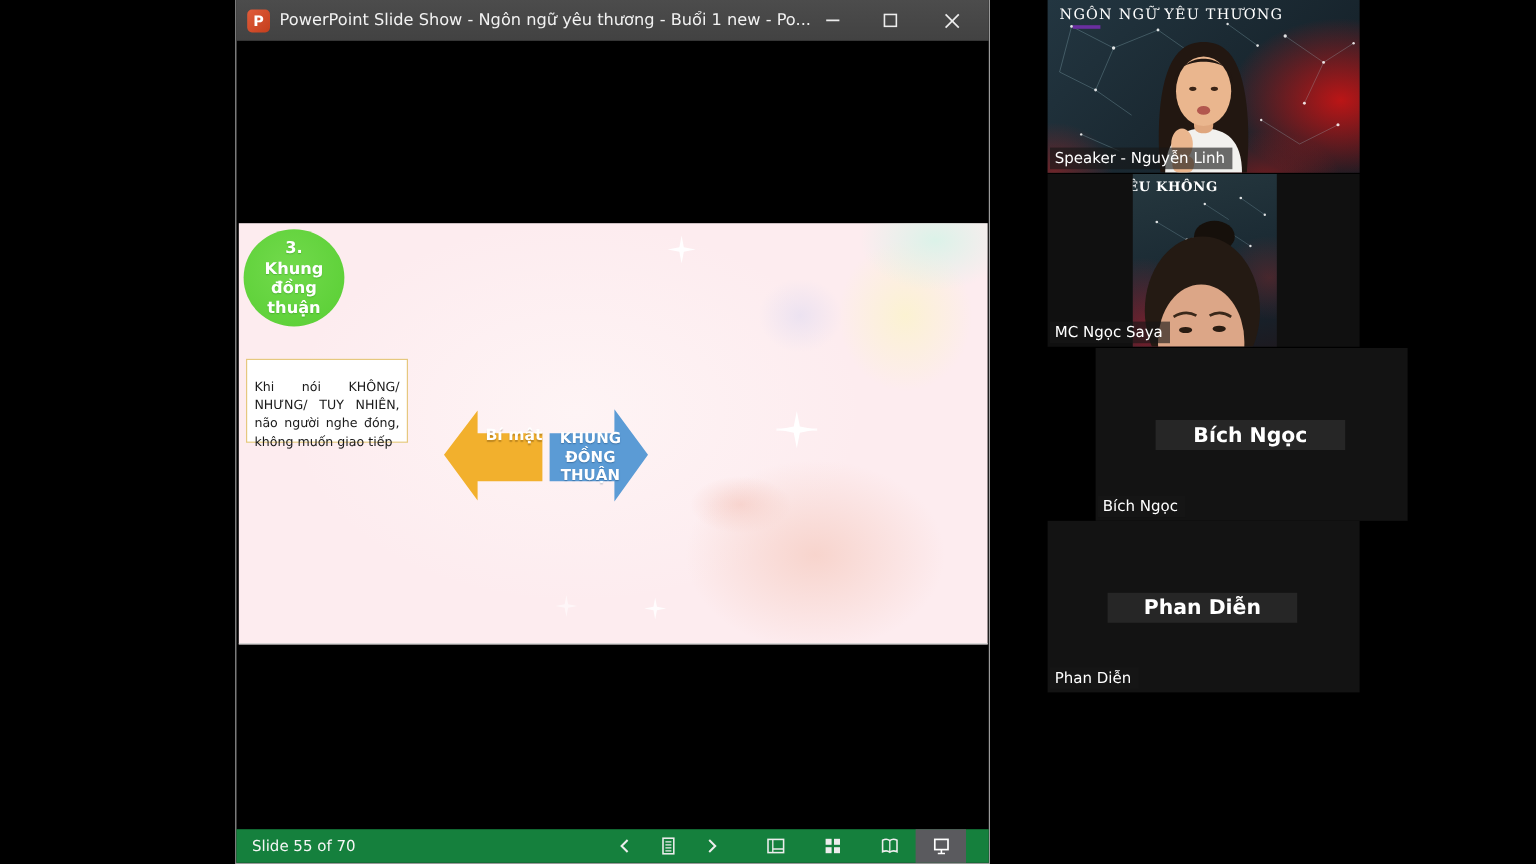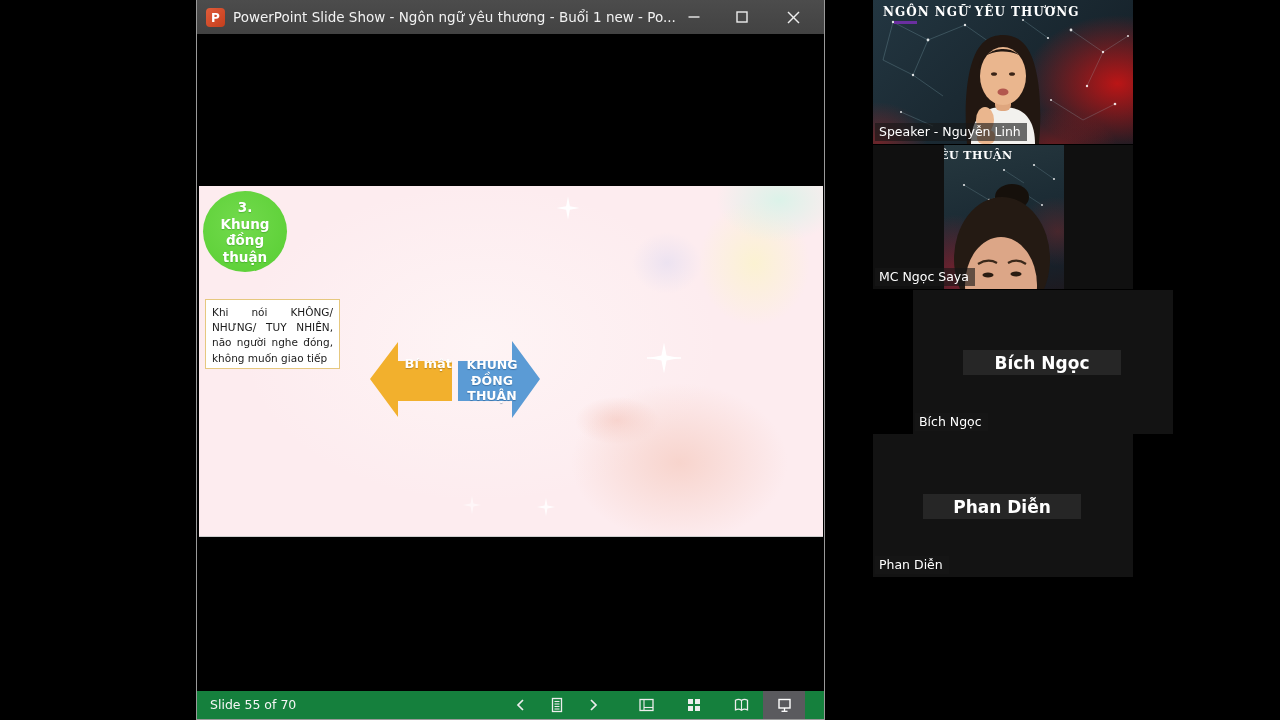--- a/index.html
+++ b/index.html
@@ -31,21 +31,21 @@
              radial-gradient(150px 110px at 77% 79%, rgba(247,211,203,0.95), rgba(247,211,203,0) 72%),
              radial-gradient(60px 34px at 67% 67%, rgba(246,206,199,0.8), rgba(246,206,199,0) 70%),
              radial-gradient(300px 200px at 45% 45%, #fef4f5, rgba(254,244,245,0) 80%),
              #fdecef;
            border-bottom:1px solid #cfcfcf; overflow:hidden; }
   .badge { position:absolute; left:4px; top:5px; width:84px; height:81px; border-radius:50%;
            background:radial-gradient(circle at 45% 40%, #72da4c, #58ce33);
            color:#fff; font-weight:bold; font-size:13.5px; line-height:16.5px;
            text-align:center; padding-top:8px; text-shadow:0 1px 1px rgba(0,90,0,0.25); }
   .note-box { position:absolute; left:6px; width:135px; height:70px; background:#fff;
-              border:1px solid #e6c87f; padding:5px 6px 4px 6px; color:#1a1a1a;
+              border:1px solid #e6c87f; padding:16px 6px 4px 6px; color:#1a1a1a;
               font-size:10.5px; line-height:15.2px; text-align:justify; }
   .box1 { top:113px; } .box2 { top:193px; }
   .arrows-svg { position:absolute; left:160px; top:148px; width:195px; height:94px; }
   .arrow-label { position:absolute; color:#fff; font-weight:bold;
                  text-shadow:0 1px 1px rgba(70,40,0,0.3); }
   .label-left { left:196px; top:170px; width:57px; height:15px; line-height:15px;
                 font-size:13px; text-align:right; }
   .label-right { left:263px; top:171px; width:60px; font-size:12.5px; line-height:15.5px;
                  text-align:center; text-shadow:0 1px 1px rgba(0,40,80,0.35); }
   .sparkle { position:absolute; }
@@ -65,21 +65,21 @@
   .tile1 { top:0; height:144px;
            background:
              radial-gradient(130px 95px at 94% 58%, rgba(205,20,20,0.9), rgba(205,20,20,0) 72%),
              radial-gradient(90px 60px at 70% 105%, rgba(190,25,25,0.55), rgba(190,25,25,0) 70%),
              radial-gradient(70px 60px at 2% 100%, rgba(190,30,30,0.5), rgba(190,30,30,0) 70%),
              linear-gradient(135deg,#233641 0%, #1b2a33 45%, #121c24 100%); }
   .tile2 { top:145px; height:144px; background:#101010; }
   .tile3 { top:290px; height:144px;margin-left:40px; }
   .tile4 { top:434px; height:143px; }
   .net { position:absolute; left:0; top:0; width:100%; height:100%; }
-  .overlay-title { position:absolute; left:10px; top:5px; color:#fff; font-weight:bold;
+  .overlay-title { position:absolute; left:10px; top:5px; color:#fff; font-weight:normal;
                    font-family:"DejaVu Serif","Liberation Serif",serif; font-size:12px;
                    letter-spacing:1px; white-space:nowrap; }
   .title-underline { position:absolute; left:21px; top:21px; width:23px; height:3px;
                      background:#6a2fa0; }
   .name-tag { position:absolute; left:2px; bottom:3px; color:#fff; font-size:12.5px;
               background:rgba(22,22,22,0.62); padding:1px 6px 2px 4px; white-space:nowrap; }
   .portrait-video { position:absolute; left:71px; top:0; width:120px; height:144px;
                     overflow:hidden;
                     background:
                       radial-gradient(70px 90px at 8% 92%, rgba(185,30,45,0.6), rgba(185,30,45,0) 70%),
@@ -271,21 +271,21 @@
         </svg>
         <svg class="net" viewBox="0 0 120 144">
           <ellipse cx="68" cy="52" rx="17" ry="13" fill="#16100b"></ellipse>
           <ellipse cx="58" cy="114" rx="48" ry="62" fill="#241a13"></ellipse>
           <ellipse cx="57" cy="140" rx="36" ry="48" fill="#dca687"></ellipse>
           <path d="M34 119 q10 -6 19 -1" stroke="#3a281a" stroke-width="2.2" fill="none"></path>
           <path d="M64 118 q9 -5 18 1" stroke="#3a281a" stroke-width="2.2" fill="none"></path>
           <ellipse cx="44" cy="130" rx="5.5" ry="2.6" fill="#2a1c12"></ellipse>
           <ellipse cx="72" cy="129" rx="5.5" ry="2.6" fill="#2a1c12"></ellipse>
         </svg>
-        <div class="overlay-title-2">ÊU THUẬN</div>
+        <div class="overlay-title-2">ÊU KHÔNG</div>
       </div>
       <div class="name-tag">MC Ngọc Saya</div>
     </div>
 
     <div class="tile tile3">
       <div class="center-name-bar">
         <div class="center-name">Bích Ngọc</div>
       </div>
       <div class="name-tag">Bích Ngọc</div>
     </div>

